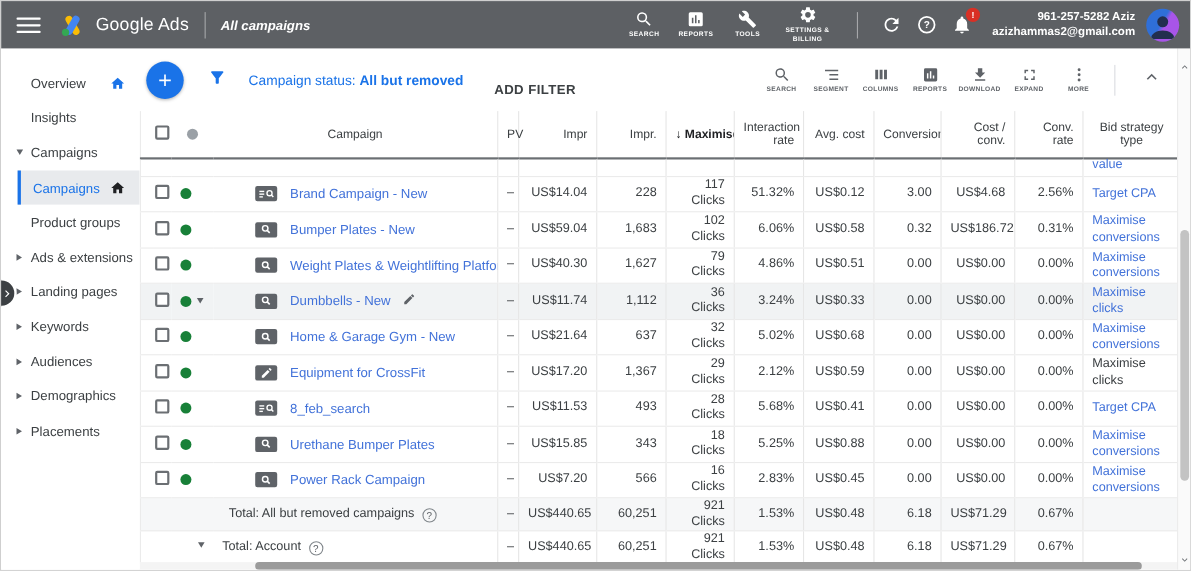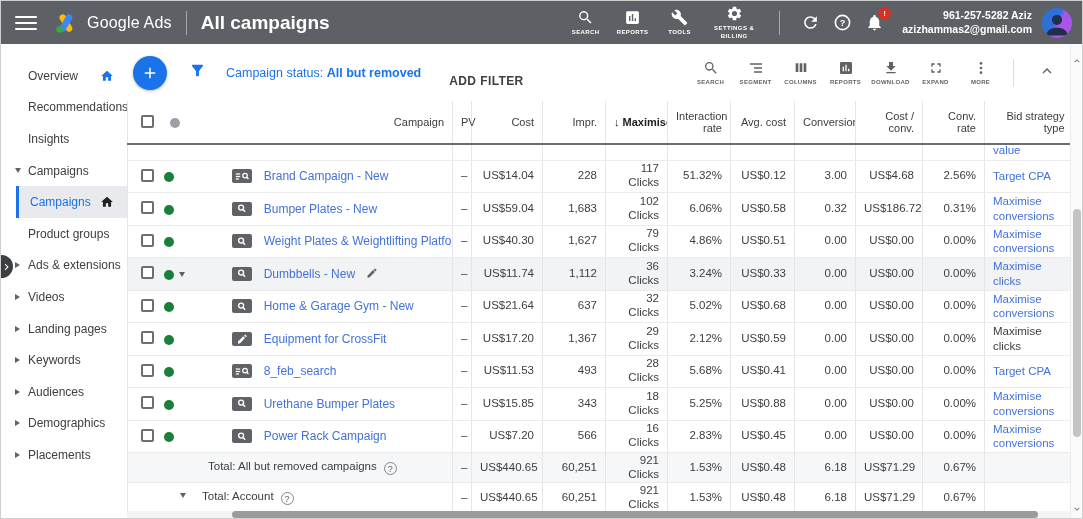--- a/index.html
+++ b/index.html
@@ -6,21 +6,21 @@
   html,body { width:1083px; height:519px; overflow:hidden; }
   body { font-family:"Liberation Sans","DejaVu Sans",sans-serif; background:#fff; position:relative; border:1px solid #cfcfcf; }
 
   
   .topbar { position:absolute; left:0; top:0; right:0; height:43px; background:#5d6064; display:flex; align-items:center; padding:0 10px 0 14px; color:#fff; z-index:20; }
   .burger { width:22px; height:14px; display:flex; flex-direction:column; justify-content:space-between; cursor:pointer; margin-right:16px; }
   .burger span { height:2px; background:#fff; border-radius:1px; }
   .brandlogo { width:26px; height:24px; margin-right:8px; }
   .brandname { font-size:16px; font-weight:400; letter-spacing:.2px; }
   .tb-div { width:1px; height:24px; background:rgba(255,255,255,.45); margin:0 14px; }
-  .pagetitle { font-size:19px; font-weight:700; }
+  .pagetitle { font-size:12px; font-weight:700;font-style:italic; }
   .tb-right { margin-left:auto; display:flex; align-items:center; }
   .tb-btn { display:flex; flex-direction:column; align-items:center; justify-content:center; width:47px; cursor:pointer; padding:2px 0; }
   .tb-btn.wide { width:62px; }
   .tb-btn svg { width:17px; height:17px; fill:#fff; }
   .tb-btn .lbl { font-size:6px; letter-spacing:.4px; margin-top:3px; text-align:center; line-height:1.3; font-weight:700; }
   .tb-ico { width:32px; height:32px; display:flex; align-items:center; justify-content:center; cursor:pointer; position:relative; }
   .tb-ico svg { width:19px; height:19px; fill:#fff; }
   .badge { position:absolute; top:0px; right:-1px; min-width:13px; height:13px; background:#d93025; border-radius:50%; font-size:8px; font-weight:700; color:#fff; display:flex; align-items:center; justify-content:center; }
   .account { text-align:right; margin:0 10px 0 12px; line-height:1.3; }
   .account .l1 { font-size:10.5px; font-weight:700; }
@@ -58,21 +58,21 @@
   .flt-div { width:1px; height:28px; background:#dadce0; margin:0 10px; }
   .collapse { margin:0 14px; cursor:pointer; }
   .collapse svg { width:18px; height:18px; fill:#5f6368; }
 
   
   table { border-collapse:collapse; table-layout:fixed; width:945px; border-left:1px solid #e6e6e6; }
   col.c1{width:28px} col.c2{width:38px} col.c3{width:259px} col.c4{width:19px} col.c5{width:71px} col.c6{width:63px}
   col.c7{width:62px} col.c8{width:63px} col.c9{width:64px} col.c10{width:61px} col.c11{width:67px} col.c12{width:62px} col.c13{width:88px}
   th { height:43px; font-size:11px; font-weight:400; color:#3c4043; border-bottom:2px solid #6b6f73; vertical-align:middle; padding:3px 8px; }
   th.num { text-align:right; }
-  th.left { text-align:right; }
+  th.left { text-align:center; }
   th.sorted { font-weight:700; color:#202124; white-space:nowrap; overflow:hidden; }
   th.clip { white-space:nowrap; overflow:hidden; padding-right:2px; }
   td { font-size:11.5px; color:#3c4043; border-bottom:1px solid #ebebeb; padding:0 8px; vertical-align:middle; }
   .bl { border-left:1px solid #e6e6e6; }
   tr.row { height:32.5px; }
   tr.row.hover td { background:#f1f3f4; }
   tr.sliver { height:16px; }
   tr.sliver td { border-bottom:1px solid #ebebeb; }
   .slivertext { display:block; height:14px; overflow:hidden; color:#4272d9; font-size:11.5px; margin-top:-2px; }
   .c-num { text-align:right; line-height:1.2; }
@@ -184,25 +184,20 @@
     <div class="side-item">
 
       <span>Overview</span>
       <span class="home-ic">
         <svg viewBox="0 0 24 24">
           <path d="M10 20v-6h4v6h5v-8h3L12 3 2 12h3v8z"></path>
         </svg>
       </span>
     </div>
 
-    <div class="side-item">
-
-      <span>Recommendations</span>
-
-    </div>
 
     <div class="side-item">
 
       <span>Insights</span>
 
     </div>
 
     <div class="side-item">
 
       <span class="tri tri-d"></span>
@@ -228,26 +223,20 @@
 
     </div>
 
     <div class="side-item">
       <span class="tri tri-r"></span>
 
       <span>Ads &amp; extensions</span>
 
     </div>
 
-    <div class="side-item">
-      <span class="tri tri-r"></span>
-
-      <span>Videos</span>
-
-    </div>
 
     <div class="side-item">
       <span class="tri tri-r"></span>
 
       <span>Landing pages</span>
 
     </div>
 
     <div class="side-item">
       <span class="tri tri-r"></span>
@@ -368,21 +357,21 @@
         <col class="c11">
         <col class="c12">
         <col class="c13">
     </colgroup>
     <thead>
       <tr>
         <th class="c-check"><span class="checkbox"></span></th>
         <th><span class="dot gray"></span></th>
         <th class="left">Campaign</th>
         <th class="num bl">PV</th>
-        <th class="num bl">Cost</th>
+        <th class="num bl">Impr</th>
         <th class="num bl">Impr.</th>
         <th class="left bl sorted"><span>↓</span> <span>Maximise</span></th>
         <th class="num bl">Interaction rate</th>
         <th class="num bl">Avg. cost</th>
         <th class="left bl clip">Conversions</th>
         <th class="num bl">Cost / conv.</th>
         <th class="num bl">Conv. rate</th>
         <th class="left bl">Bid strategy type</th>
       </tr>
     </thead>

